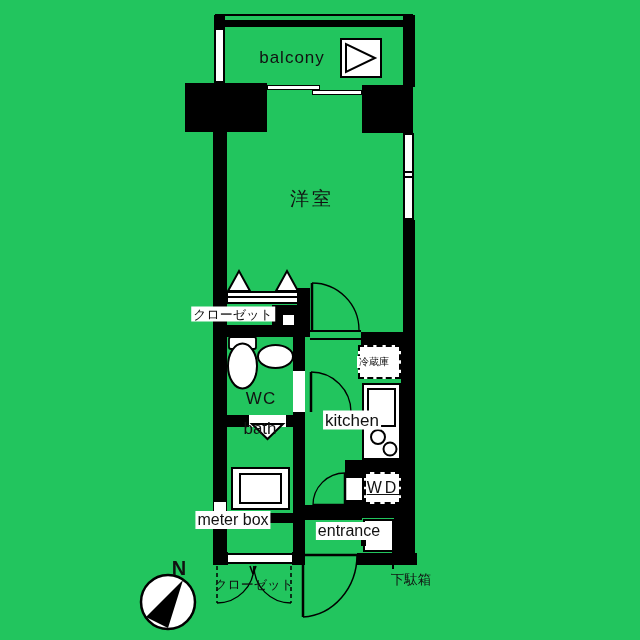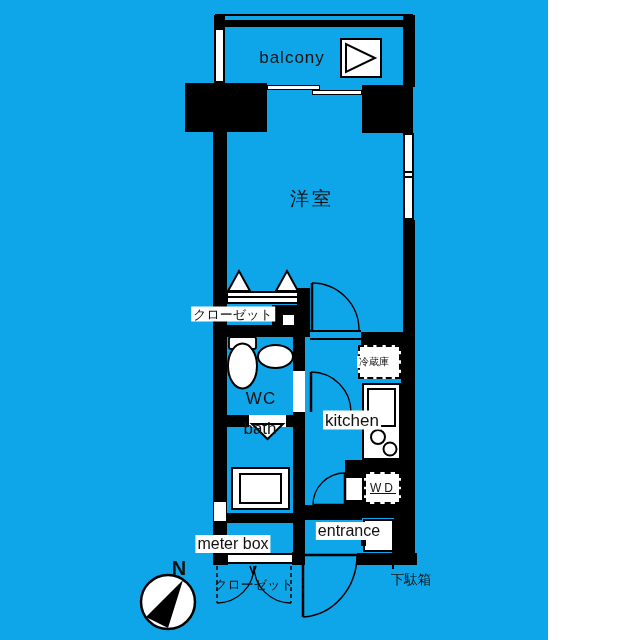--- a/index.html
+++ b/index.html
@@ -1,16 +1,16 @@
 <!DOCTYPE html>
 <html><head>
 <meta charset="utf-8">
 <style>
   html,body{margin:0;padding:0;background:#fff;}
-  #stage{position:relative;width:548px;height:640px;background:#0ea5e9;overflow:hidden;
+  #stage{position:relative;width:640px;height:640px;background:#22c55e;overflow:hidden;
          font-family:"Liberation Sans", sans-serif;color:#111;}
   .abs{position:absolute;box-sizing:border-box;}
   .wall{background:#000;}
   .whitebox{background:#fff;}
   .lbl{position:absolute;transform:translate(-50%,-50%);white-space:nowrap;
        color:#111;line-height:1;z-index:6;}
   .lbl.bg{background:#fff;padding:1px 2px;}
   svg.layer{position:absolute;left:0;top:0;z-index:4;}
   .z2{z-index:2;} .z3{z-index:3;}
 </style>
@@ -120,20 +120,20 @@
     <polygon points="183,580 146,617 168,628" fill="#000"></polygon>
   </svg>
 
   <div class="lbl" style="left:292px;top:57px;font-size:17px;letter-spacing:1px;">balcony</div>
   <div class="lbl" style="left:312px;top:198px;font-size:19px;letter-spacing:3px;">洋室</div>
   <div class="lbl bg" style="left:233px;top:314px;font-size:13px;">クローゼット</div>
   <div class="lbl" style="left:261px;top:398px;font-size:17px;letter-spacing:1px;">WC</div>
   <div class="lbl bg" style="left:374px;top:362px;font-size:10px;">冷蔵庫</div>
   <div class="lbl bg" style="left:352px;top:420px;font-size:17px;">kitchen</div>
   <div class="lbl" style="left:260px;top:428px;font-size:17px;">bath</div>
-  <div class="lbl bg" style="left:233px;top:544px;font-size:16px;">meter box</div>
+  <div class="lbl bg" style="left:233px;top:520px;font-size:16px;">meter box</div>
   <div class="lbl bg" style="left:349px;top:531px;font-size:16px;">entrance</div>
   <div class="lbl" style="left:254px;top:584px;font-size:13px;">クローゼット</div>
   <div class="lbl" style="left:411px;top:580px;font-size:13.5px;">下駄箱</div>
-  <div class="lbl" style="left:383px;top:488px;font-size:12px;letter-spacing:3px;text-decoration:underline;">WD</div>
+  <div class="lbl" style="left:383px;top:488px;font-size:16px;letter-spacing:3px;text-decoration:underline;">WD</div>
   <div class="lbl" style="left:179px;top:568px;font-size:20px;font-weight:bold;">N</div>
 
 </div>
 
 </body></html>

